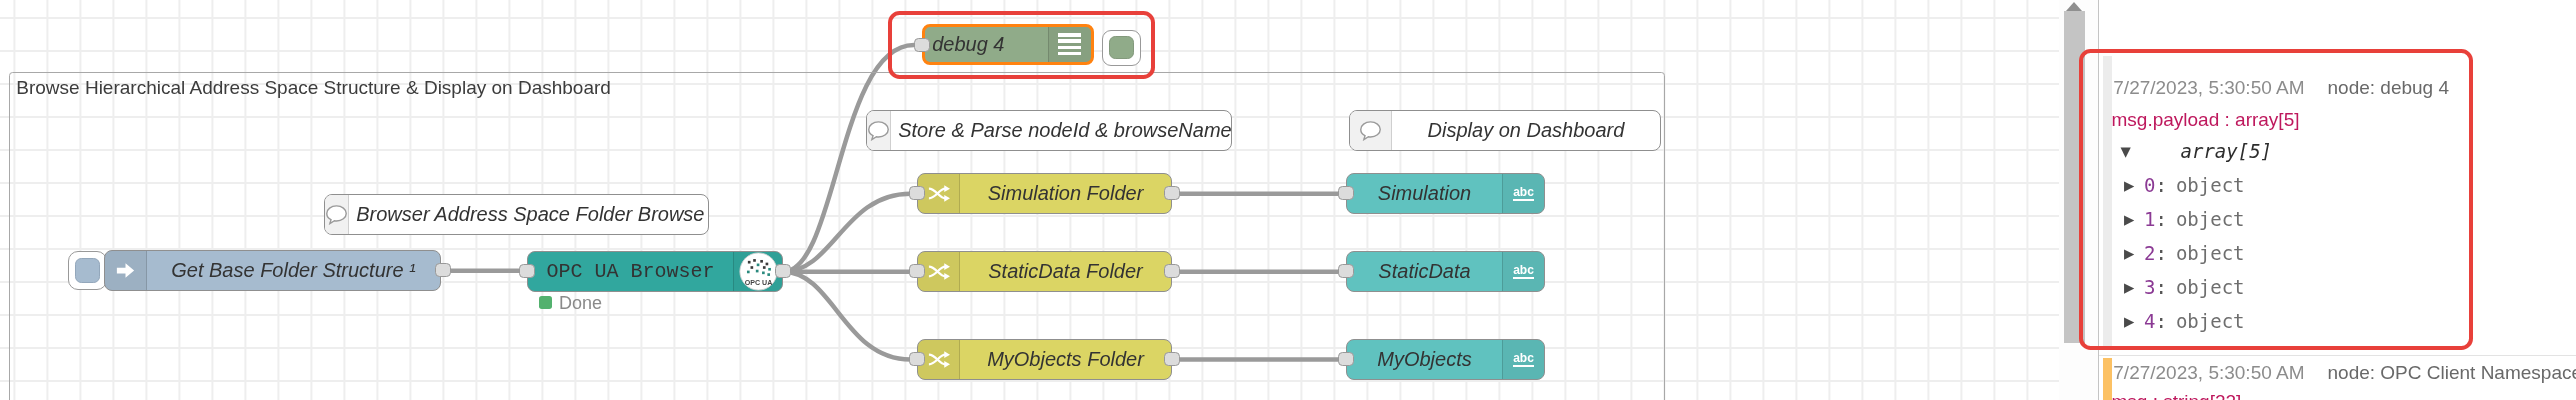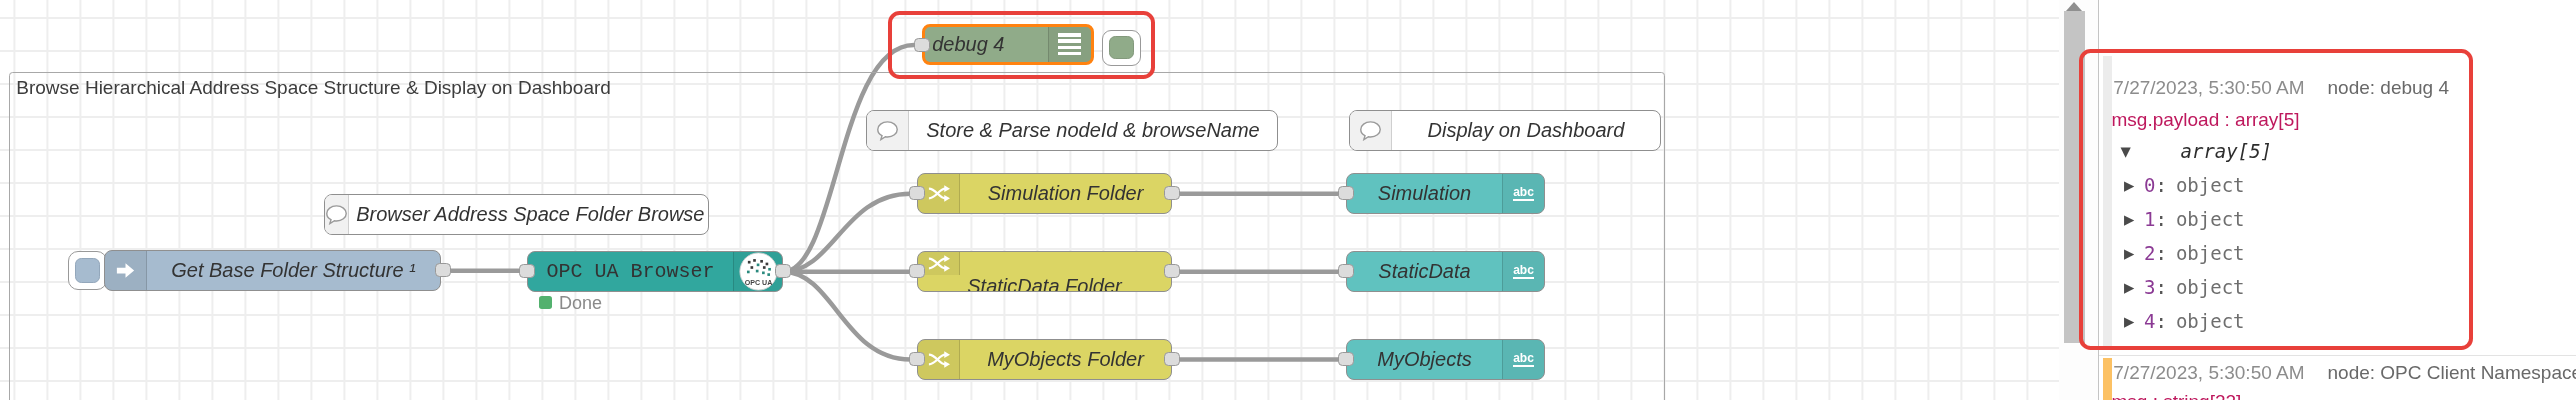--- a/index.html
+++ b/index.html
@@ -111,21 +111,21 @@
 
     <div class="node n-comment comment" style="left:324px;top:194px;width:385px;">
       <div class="icon-sec left">
         <svg width="23" height="21.5" viewBox="0 0 26 24">
             <path d="M13 2 C6.9 2 2 5.8 2 10.5 c0 2.9 1.9 5.5 4.8 7 L5.5 22 l5.2 -3.2 c0.75 0.12 1.5 0.2 2.3 0.2 c6.1 0 11 -3.8 11 -8.5 C24 5.8 19.1 2 13 2 z" fill="#fff" stroke="#9a9a9a" stroke-width="1.6"></path>
           </svg>
       </div>
       <div class="nlabel">Browser Address Space Folder Browse</div>
     </div>
 
-    <div class="node n-comment comment" style="left:866px;top:110px;width:412px;">
+    <div class="node n-comment comment" style="left:866px;top:110px;width:366px;">
       <div class="icon-sec left">
         <svg width="23" height="21.5" viewBox="0 0 26 24">
             <path d="M13 2 C6.9 2 2 5.8 2 10.5 c0 2.9 1.9 5.5 4.8 7 L5.5 22 l5.2 -3.2 c0.75 0.12 1.5 0.2 2.3 0.2 c6.1 0 11 -3.8 11 -8.5 C24 5.8 19.1 2 13 2 z" fill="#fff" stroke="#9a9a9a" stroke-width="1.6"></path>
           </svg>
       </div>
       <div class="nlabel">Store &amp; Parse nodeId &amp; browseName</div>
     </div>
 
     <div class="node n-comment comment" style="left:1349px;top:110px;width:312px;">
       <div class="icon-sec left">
@@ -185,21 +185,21 @@
           <polygon points="18,13.5 24,17 18,20.5" fill="#fff"></polygon>
           <path d="M2 17 C9 17 13 7 19 7" stroke="#fff" stroke-width="2.4" fill="none"></path>
           <polygon points="18,3.5 24,7 18,10.5" fill="#fff"></polygon>
         </svg>
       </div>
       <div class="nlabel">Simulation Folder</div>
     </div>
     <div class="port" style="left:909px;top:186px;"></div>
     <div class="port" style="left:1164px;top:186px;"></div>
 
-    <div class="node n-switch" style="left:917px;top:251px;width:255px;flex-direction:column;">
+    <div class="node n-switch" style="left:917px;top:251px;width:255px;">
       <div class="icon-sec left">
         <svg width="23" height="23" viewBox="0 0 24 24">
           <path d="M2 7 C9 7 13 17 19 17" stroke="#fff" stroke-width="2.4" fill="none"></path>
           <polygon points="18,13.5 24,17 18,20.5" fill="#fff"></polygon>
           <path d="M2 17 C9 17 13 7 19 7" stroke="#fff" stroke-width="2.4" fill="none"></path>
           <polygon points="18,3.5 24,7 18,10.5" fill="#fff"></polygon>
         </svg>
       </div>
       <div class="nlabel">StaticData Folder</div>
     </div>

